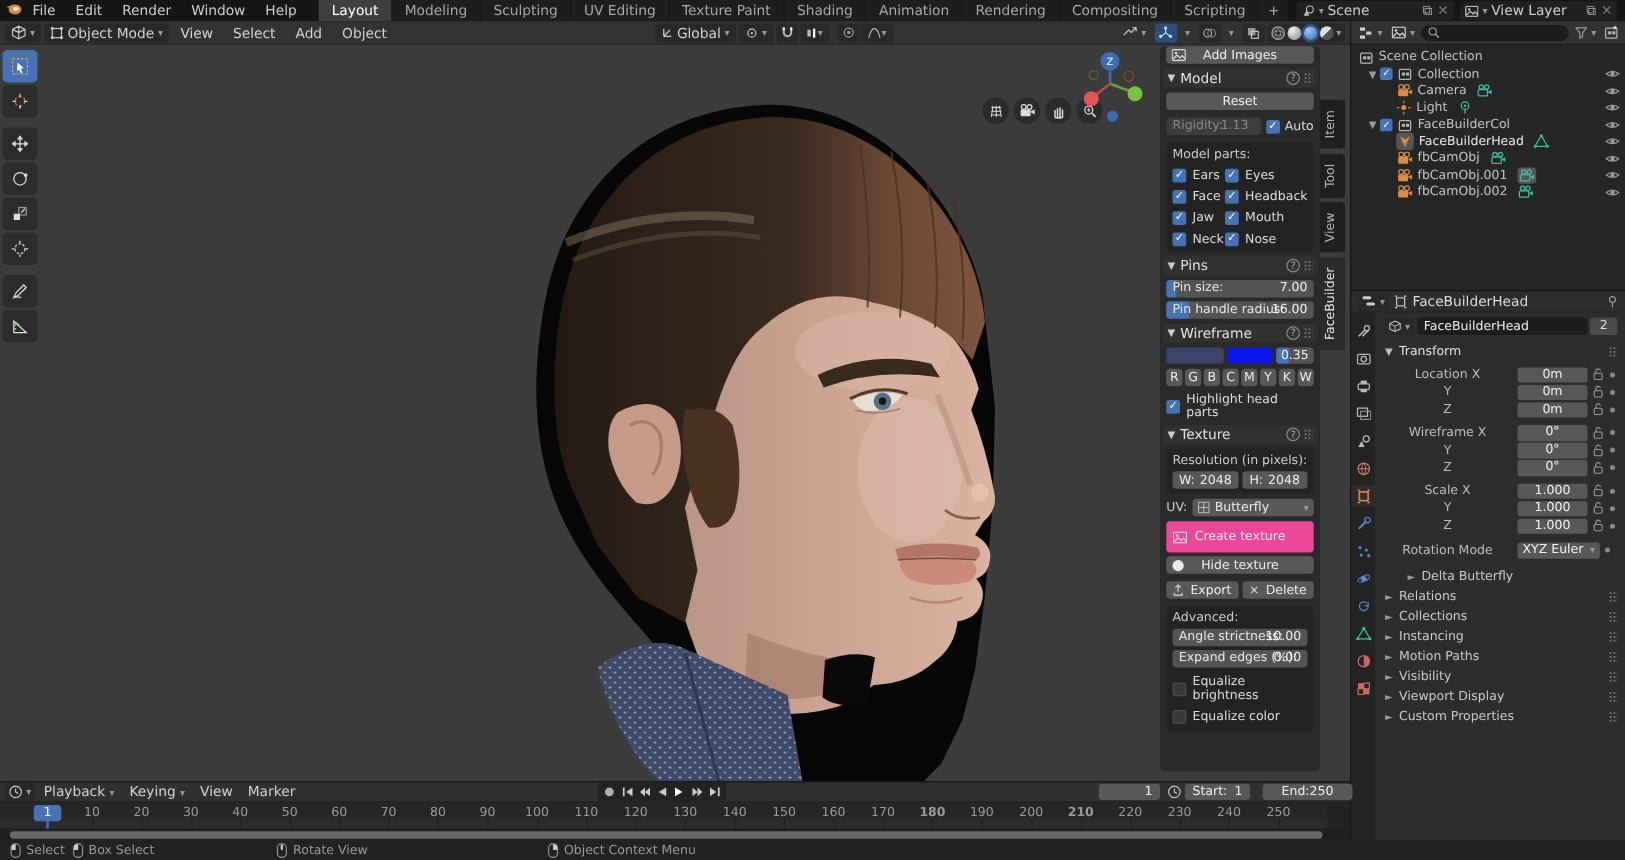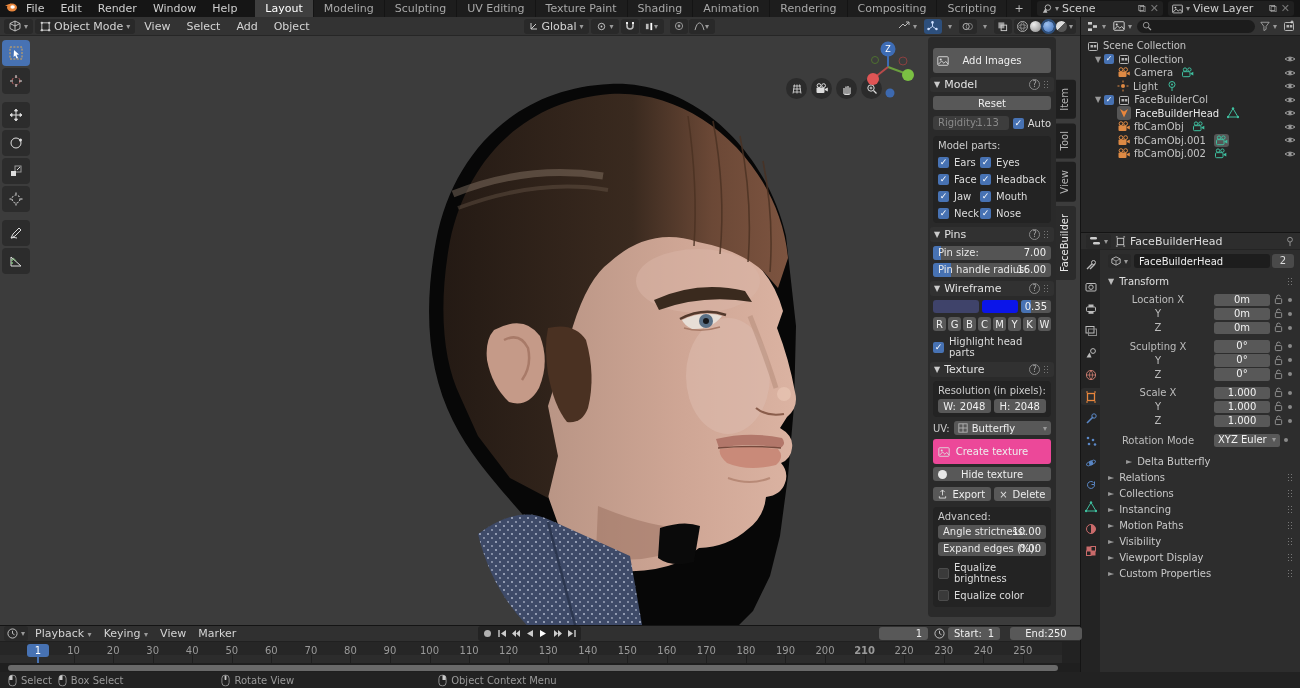--- a/index.html
+++ b/index.html
@@ -514,21 +514,21 @@
     <circle cx="30" cy="9" r="7.5" fill="#3d6cb5"></circle>
     <text x="30" y="12" font-size="8" fill="#fff" text-anchor="middle" font-family="DejaVu Sans">Z</text>
     <circle cx="50" cy="35" r="6" fill="#7bc043"></circle>
     <circle cx="15" cy="39" r="6" fill="#e05555"></circle>
     <circle cx="45" cy="21" r="4" fill="none" stroke="#8a4040"></circle>
     <circle cx="17" cy="20" r="3.5" fill="none" stroke="#4e7030"></circle>
     <circle cx="32" cy="53" r="4.5" fill="#3d6cb5" opacity=".95"></circle>
   </svg>
 
   <div id="fbpanel" class="abs">
-    <div class="fbbtn" style="margin-top:11px;height:25px">
+    <div class="fbbtn" style="margin-top:0;height:14px">
       <svg class="ic" width="12" height="10" viewBox="0 0 13 11" style="position:absolute;left:4px">
           <use href="#i-img"></use>
         </svg>
       <span>Add Images</span>
     </div>
 
     <div class="fbhdr">
       <span class="tri">▼</span>
         <span>Model</span>
       <span class="qm">?</span>
@@ -1004,21 +1004,21 @@
         <span class="tl">Z</span>
         <span class="tfield">0m</span>
         <span class="lockdot">
           <svg class="ic" width="9" height="11" viewBox="0 0 10 12">
             <use href="#i-lock"></use>
           </svg>
           <span class="dotbtn"></span>
         </span>
       </div>
     <div class="trow">
-        <span class="tl">Sculpting X</span>
+        <span class="tl">Wireframe X</span>
         <span class="tfield">0°</span>
         <span class="lockdot">
           <svg class="ic" width="9" height="11" viewBox="0 0 10 12">
             <use href="#i-lock"></use>
           </svg>
           <span class="dotbtn"></span>
         </span>
       </div>
     <div class="trow">
         <span class="tl">Y</span>
@@ -1219,21 +1219,21 @@
       <span class="tick-label" style="left: 534.195px;">130</span>
       <i class="tick-line" style="left: 587.745px;"></i>
       <span class="tick-label" style="left: 573.745px;">140</span>
       <i class="tick-line" style="left: 627.295px;"></i>
       <span class="tick-label" style="left: 613.295px;">150</span>
       <i class="tick-line" style="left: 666.845px;"></i>
       <span class="tick-label" style="left: 652.845px;">160</span>
       <i class="tick-line" style="left: 706.395px;"></i>
       <span class="tick-label" style="left: 692.395px;">170</span>
       <i class="tick-line" style="left: 745.945px;"></i>
-      <span class="tick-label" style="left: 731.945px;">180</span>
+      <span class="tick-label" style="left: 731.945px; font-weight: bold;">180</span>
       <i class="tick-line" style="left: 785.495px;"></i>
       <span class="tick-label" style="left: 771.495px;">190</span>
       <i class="tick-line" style="left: 825.045px;"></i>
       <span class="tick-label" style="left: 811.045px;">200</span>
       <i class="tick-line" style="left: 864.595px;"></i>
       <span class="tick-label" style="left: 850.595px; font-weight: bold;">210</span>
       <i class="tick-line" style="left: 904.145px;"></i>
       <span class="tick-label" style="left: 890.145px;">220</span>
       <i class="tick-line" style="left: 943.695px;"></i>
       <span class="tick-label" style="left: 929.695px;">230</span>

